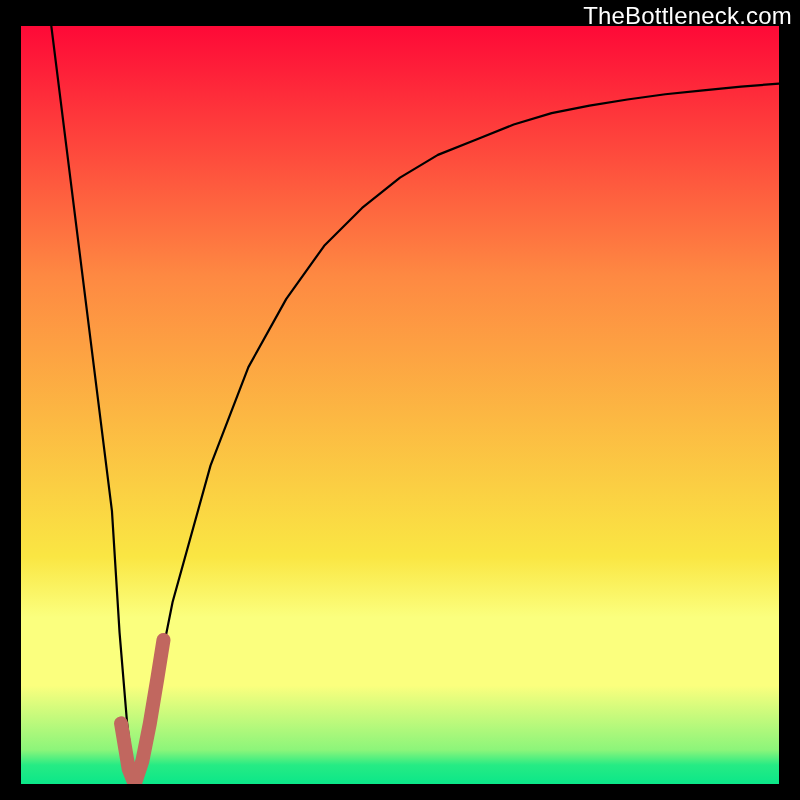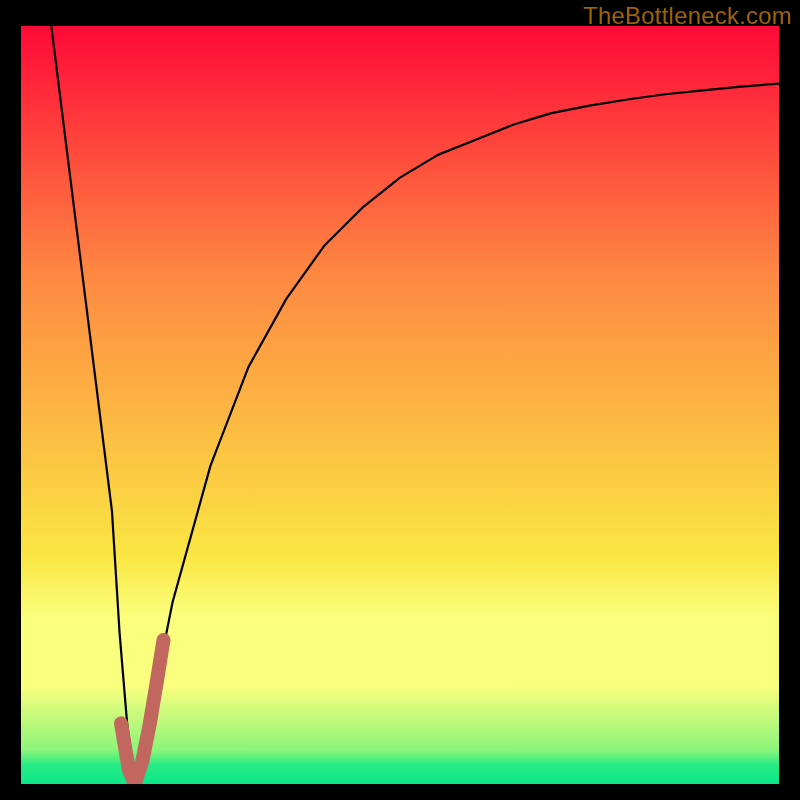--- a/index.html
+++ b/index.html
@@ -16,21 +16,21 @@
     left: 0;
     top: 0;
     width: 800px;
     height: 800px;
     background: #000;
   }
   .watermark {
     position: absolute;
     top: 2px;
     right: 8px;
-    color: #a16207;
+    color: #ffffff;
     font-size: 24px;
     font-weight: 500;
     letter-spacing: 0.2px;
   }
   .plot {
     position: absolute;
     left: 21px;
     top: 26px;
     width: 758px;
     height: 758px;

